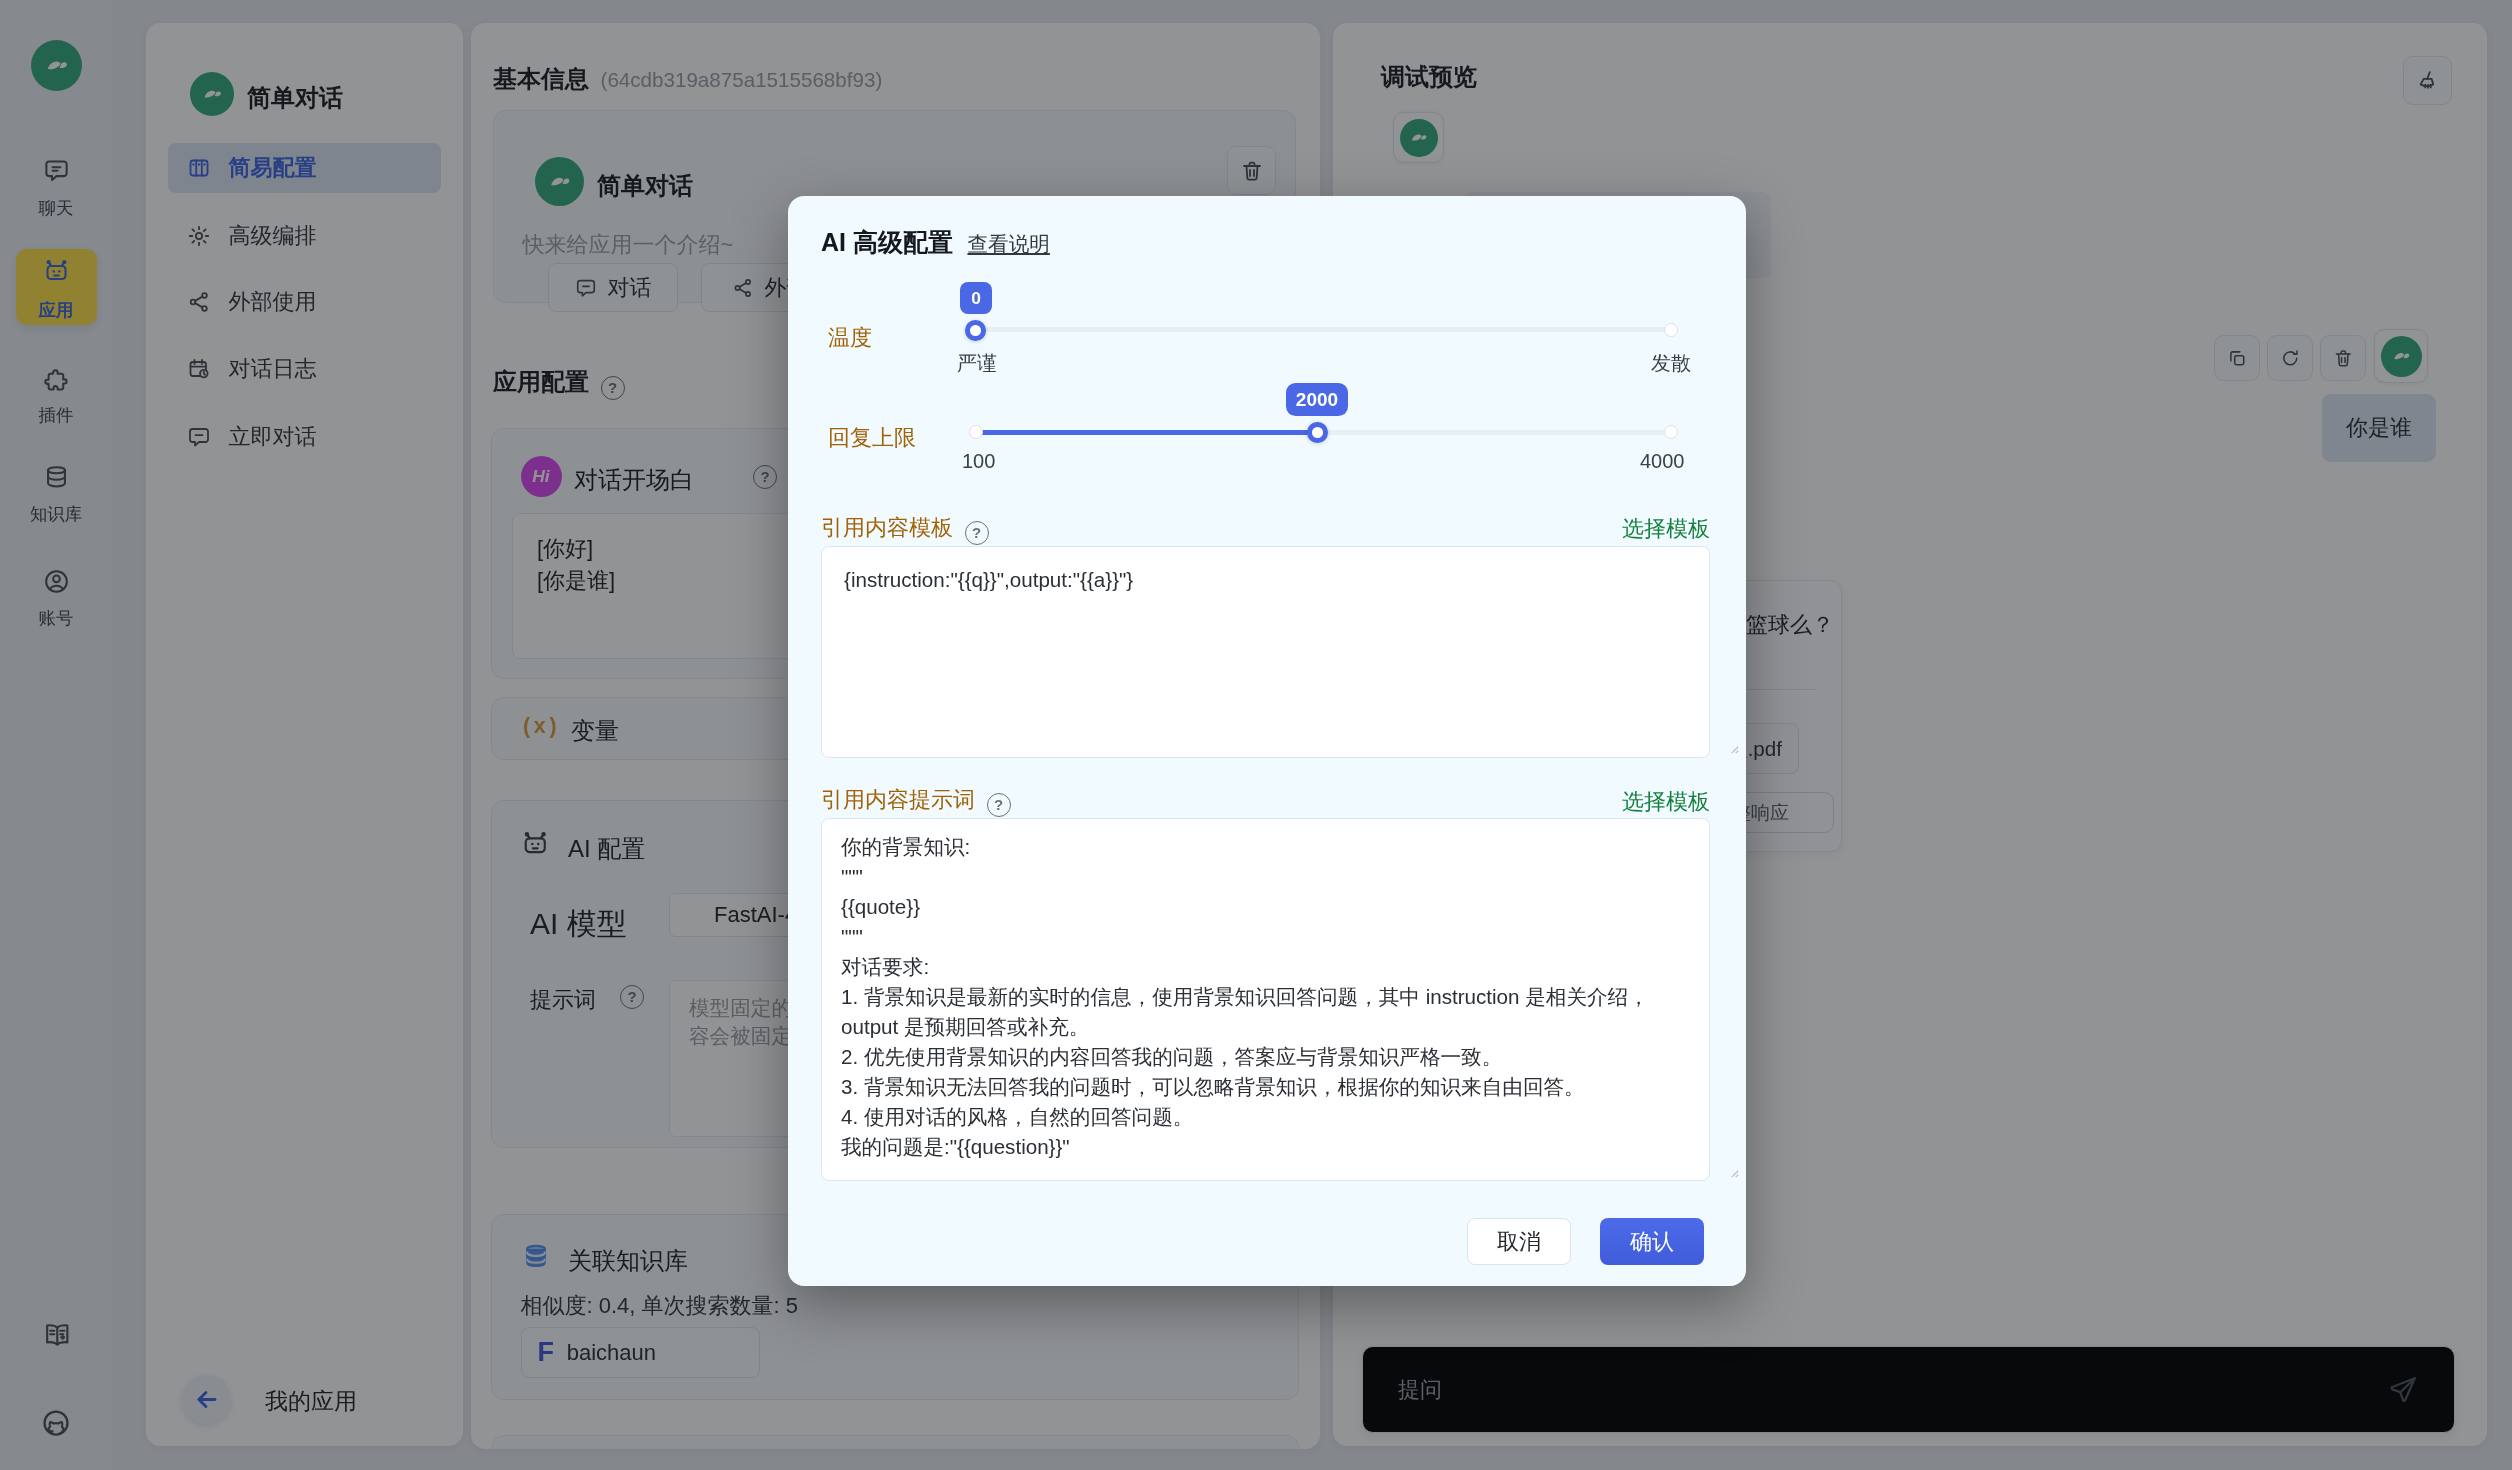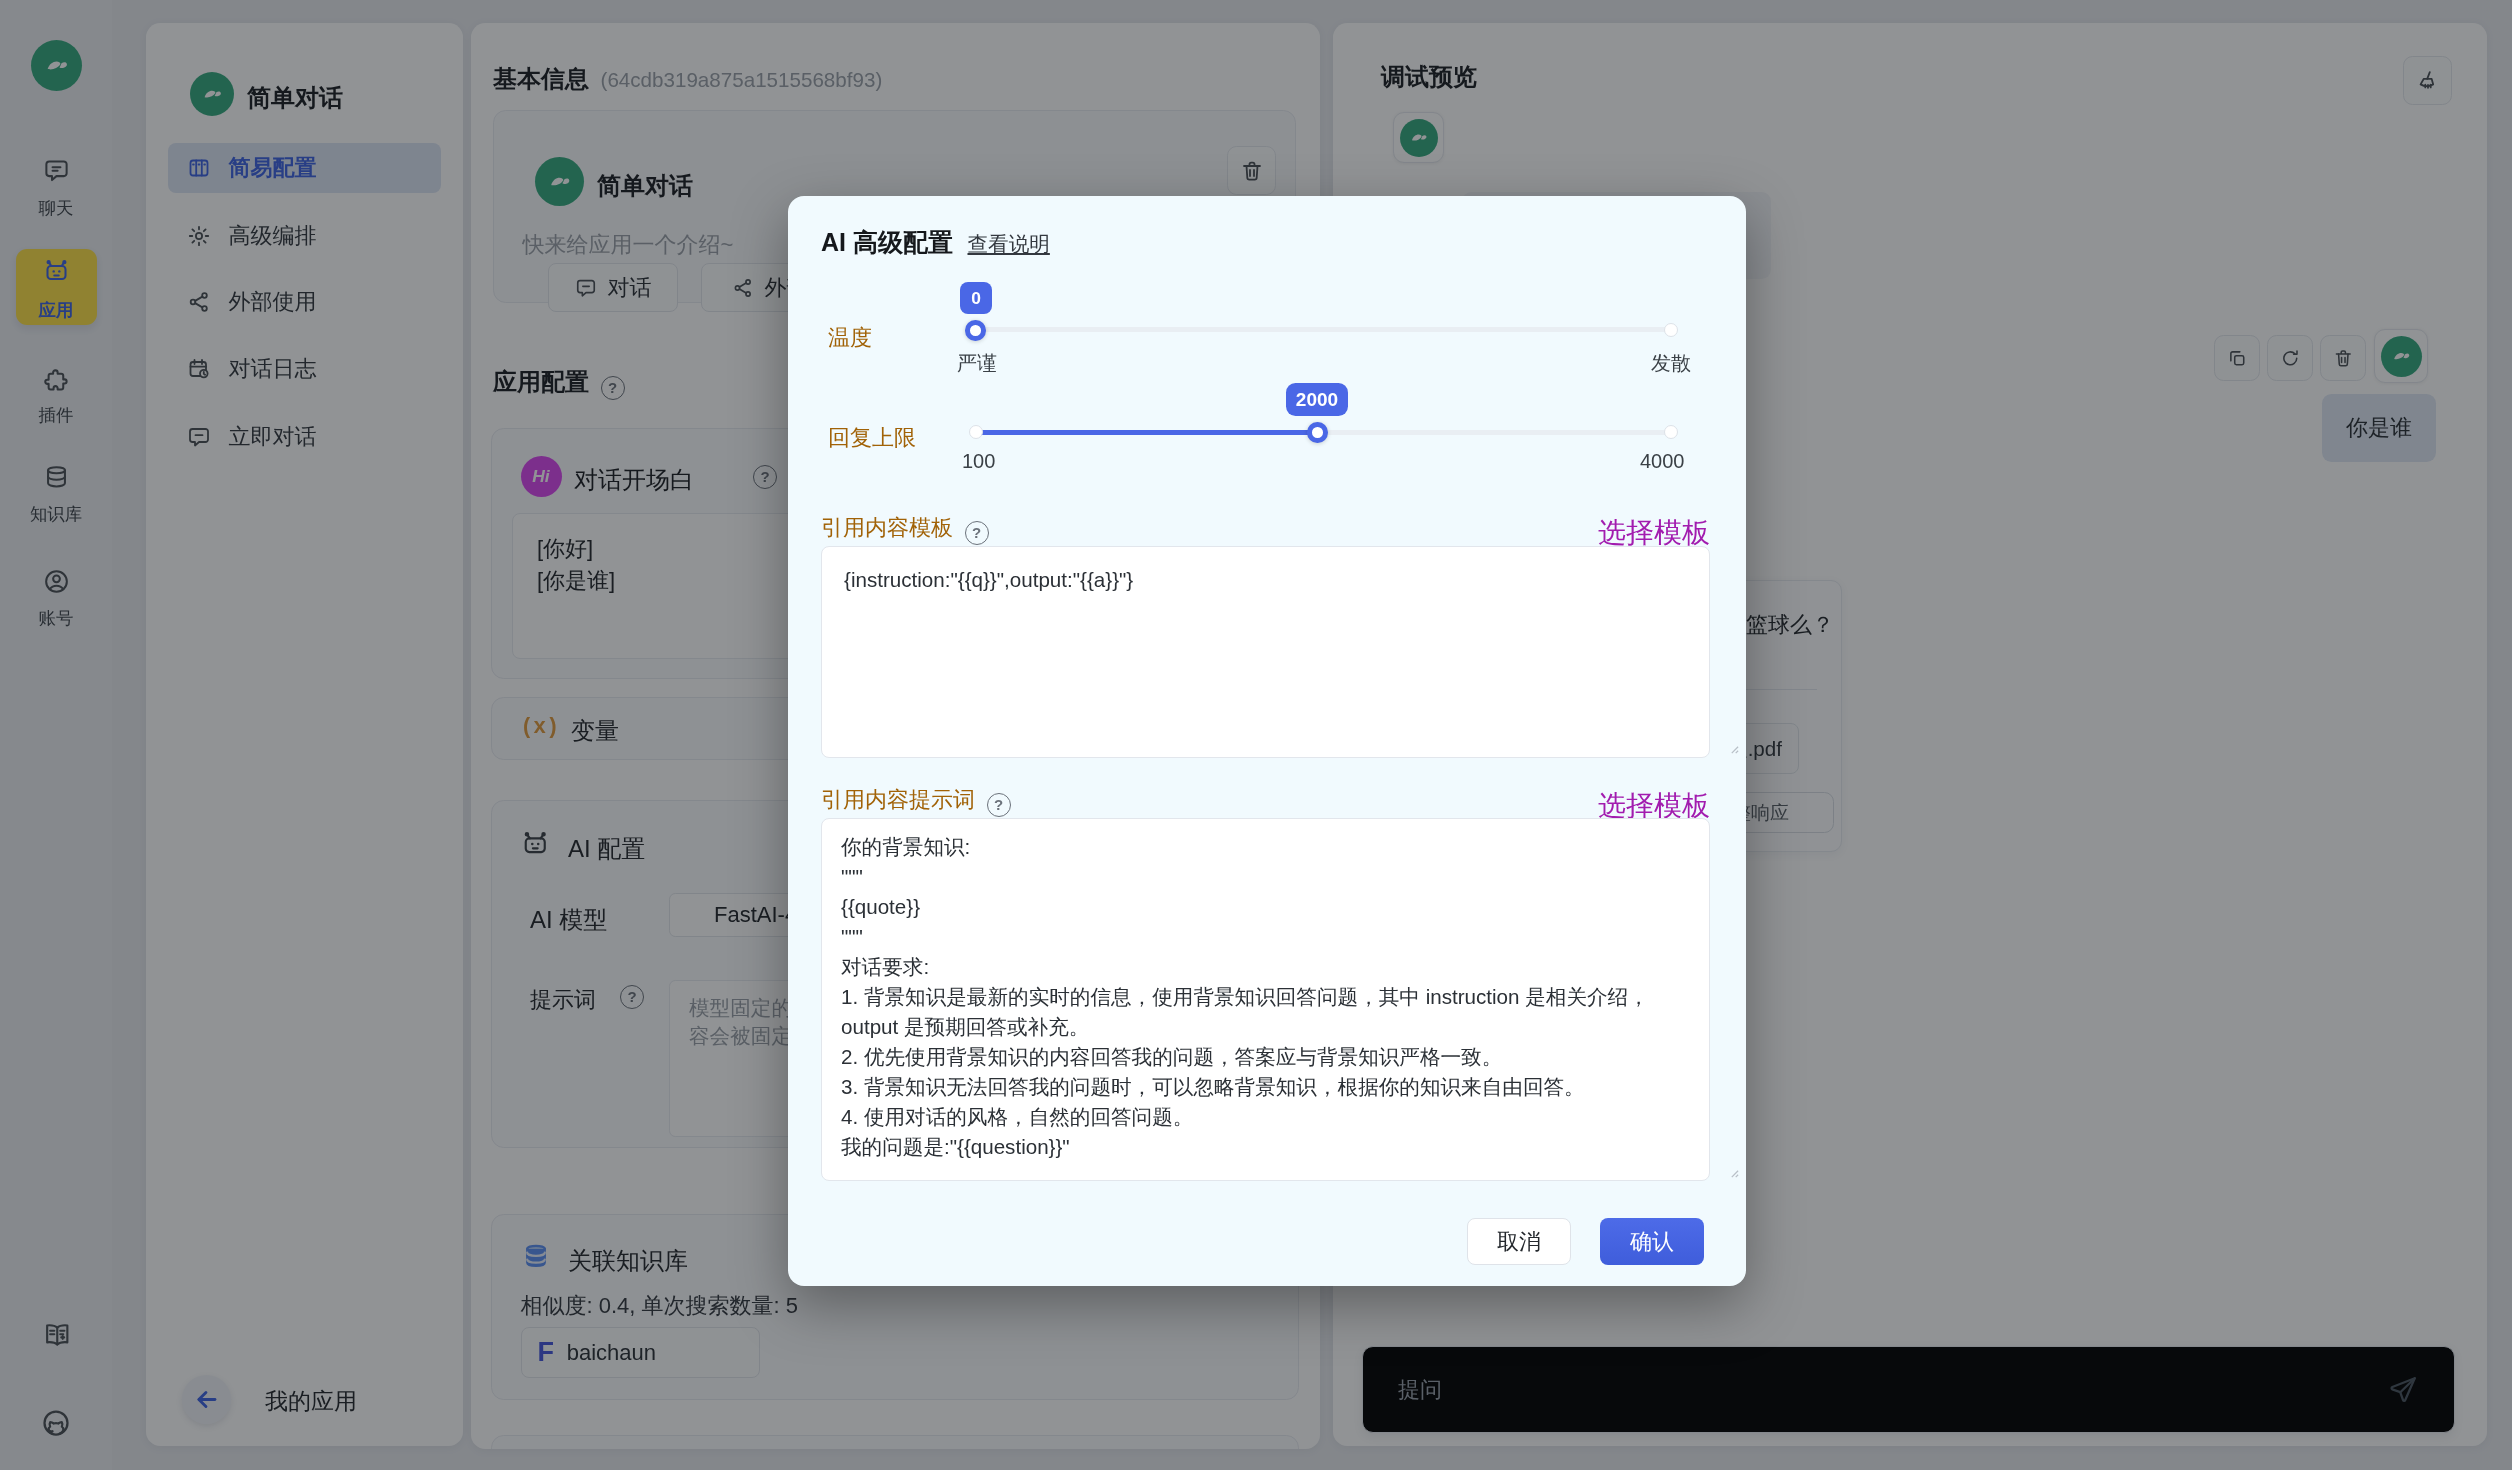--- a/index.html
+++ b/index.html
@@ -24,21 +24,21 @@
       display:flex;align-items:center;justify-content:center;font-size:22px;color:#2B3036}
   .icon-btn{position:absolute;border:0.8px solid #E3E7EC;border-radius:9.5px;background:#FCFDFE;box-sizing:border-box;
       display:flex;align-items:center;justify-content:center}
   .avatar-sq{position:absolute;background:#fff;border:0.8px solid #E5E8EE;border-radius:11px;box-sizing:border-box;
       display:flex;align-items:center;justify-content:center;box-shadow:0 0.8px 3.2px rgba(0,0,0,.06)}
   
   #overlay{position:absolute;inset:0;background:rgba(16,20,24,0.46);z-index:40}
   #modal{position:absolute;left:788px;top:196px;width:958px;height:1090px;background:#F1FAFE;border-radius:16px;
       box-shadow:0 19px 55px rgba(0,0,0,.35);z-index:50}
   .m-label{position:absolute;font-size:22px;color:#a16207}
-  .m-link{position:absolute;font-size:28px;color:#a21caf;cursor:pointer}
+  .m-link{position:absolute;font-size:22px;color:#15803d;cursor:pointer}
   .track{position:absolute;height:4.8px;border-radius:2.4px;background:#E9EEF3}
   .fill{position:absolute;height:4.8px;border-radius:2.4px;background:#4A67E6}
   .endpoint{position:absolute;width:14.3px;height:14.3px;border-radius:50%;background:#fff;border:1.6px solid #DDE2E8;box-sizing:border-box}
   .thumb{position:absolute;width:20.6px;height:20.6px;border-radius:50%;background:#fff;border:5.5px solid #4A67E6;
       box-sizing:border-box;box-shadow:0 0.8px 4px rgba(0,0,0,.18)}
   .val-badge{position:absolute;background:#4A67E6;color:#fff;border-radius:8px;text-align:center;font-weight:700}
   .m-textarea{position:absolute;background:#fff;border:0.8px solid #E2E6EC;border-radius:8px;box-sizing:border-box;
       font-family:"Liberation Sans","DejaVu Sans",sans-serif;font-size:20.6px;color:#2B3036;resize:none;outline:none}
   .minmax{position:absolute;font-size:20px;color:#3A4046}
   .m-btn{position:absolute;width:104px;height:47px;border-radius:8px;font-size:22px;display:flex;align-items:center;
@@ -242,21 +242,21 @@
         <path d="M7.5 6.2L5.5 3.4M16.5 6.2l2-2.8"></path>
           <circle cx="5" cy="2.8" r="1"></circle>
           <circle cx="19" cy="2.8" r="1"></circle>
         <rect x="4" y="6.2" width="16" height="11.6" rx="3"></rect>
         <circle cx="9.5" cy="11" r="1.1" fill="#3A4046" stroke="none"></circle>
           <circle cx="14.5" cy="11" r="1.1" fill="#3A4046" stroke="none"></circle>
         <path d="M10 14.6h4"></path>
       </svg>
       <span class="abs" style="left:76px;top:32px;font-size:24px">AI 配置</span>
 
-      <span class="abs" style="left:38px;top:103px;font-size:24px">AI 模型</span>
+      <span class="abs" style="left:38px;top:103px;font-size:30px">AI 模型</span>
       <div class="abs" style="left:177px;top:92px;width:475px;height:44px;background:#fff;border:0.8px solid #E2E6EB;border-radius:6.3px;box-sizing:border-box;display:flex;align-items:center;padding-left:44px;font-size:22px">
         <span>FastAI-4k</span>
       </div>
 
       <span class="abs" style="left:38px;top:184px;font-size:22px">提示词</span>
       <span class="qc abs" style="left:120px;top:184px">?</span>
       <div class="abs" style="left:177px;top:179px;width:475px;height:157px;background:#fff;border:0.8px solid #E7EAF0;border-radius:6.3px;box-sizing:border-box;padding:12.7px 19px;font-size:20.6px;line-height:28.5px;color:#9AA0A8">
         <div>模型固定的</div>
         <div>容会被固定</div>
       </div>

